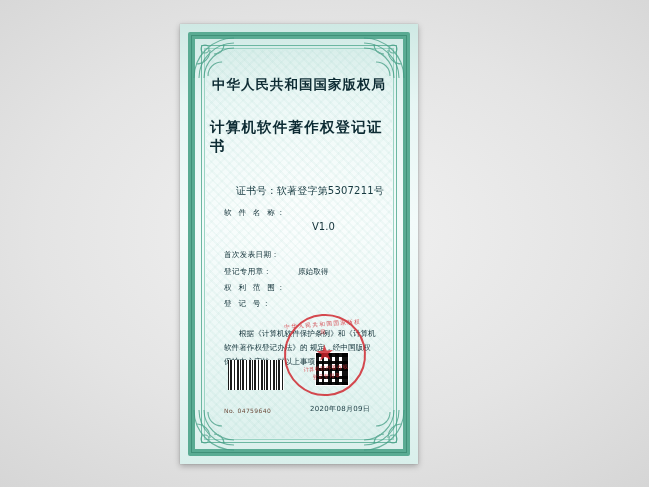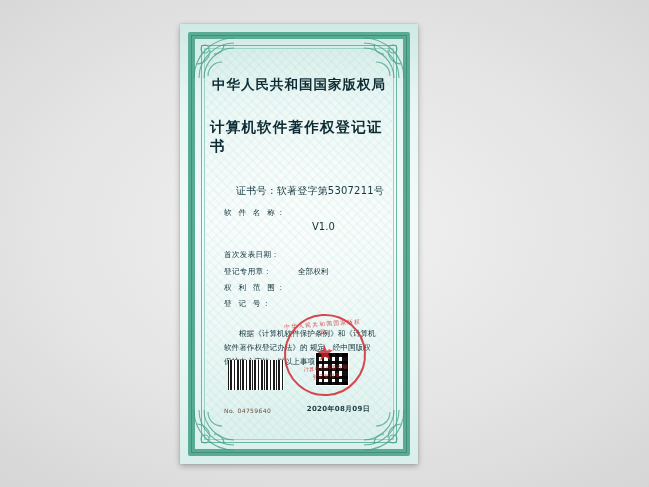--- a/index.html
+++ b/index.html
@@ -228,21 +228,20 @@
     font-size: 5.2px;
     letter-spacing: .4px;
   }
   .issue-date {
     position: absolute;
     right: 18px;
     bottom: 20px;
     font-size: 7px;
     color: #1b3b42;
     letter-spacing: .3px;
-    font-weight: bold;
   }
 </style>
 </head>
 <body>
 
 <div id="backdrop"></div>
 
 <div id="sheet">
 
   <div class="frame-outer"></div>
@@ -318,21 +317,21 @@
       <div class="version">V1.0</div>
 
 
       <div class="gap-md"></div>
 
       <div class="row">
         <span class="lbl">首次发表日期：</span>
       </div>
       <div class="row">
         <span class="lbl">登记专用章：</span>
-        <span class="val">全部权利</span>
+        <span class="val">原始取得</span>
       </div>
       <div class="row spaced-label">
         <span class="lbl">权 利 范 围：</span>
       </div>
       <div class="row spaced-label">
         <span class="lbl">登 记 号：</span>
       </div>
     </div>
 
     <div class="para">

